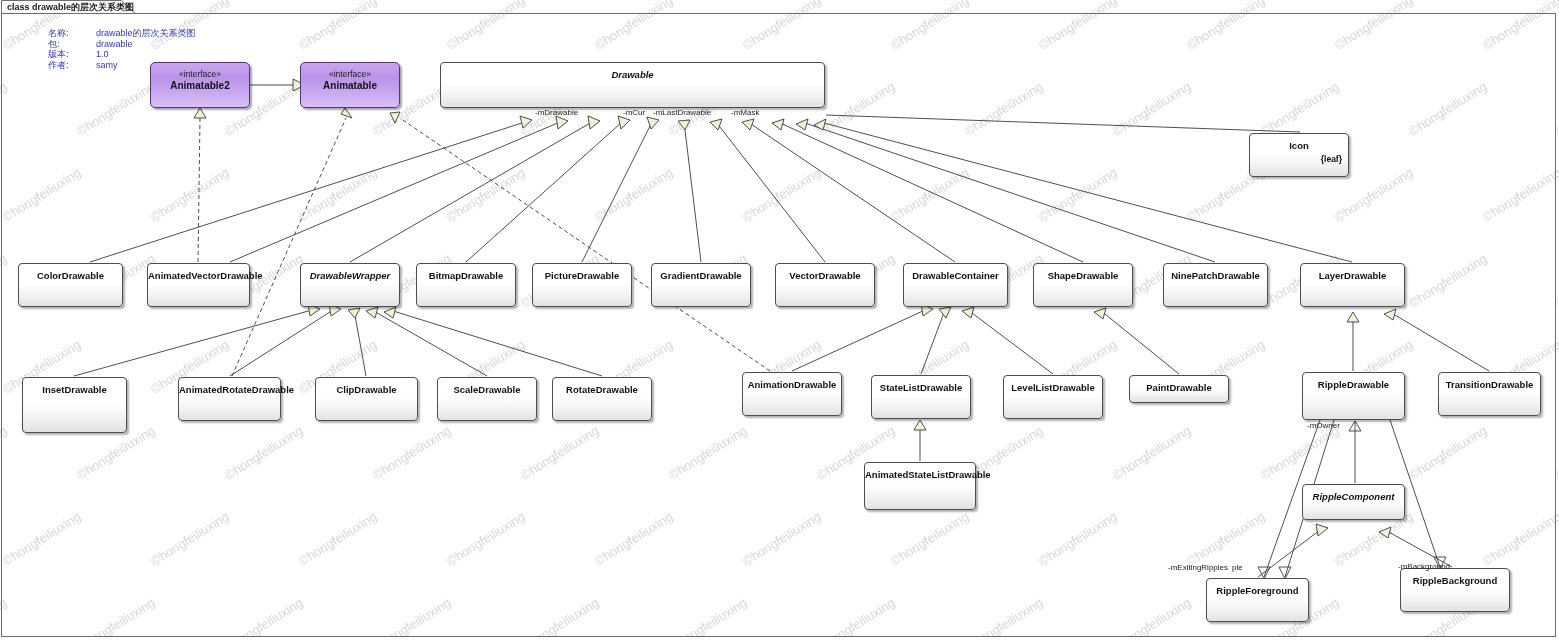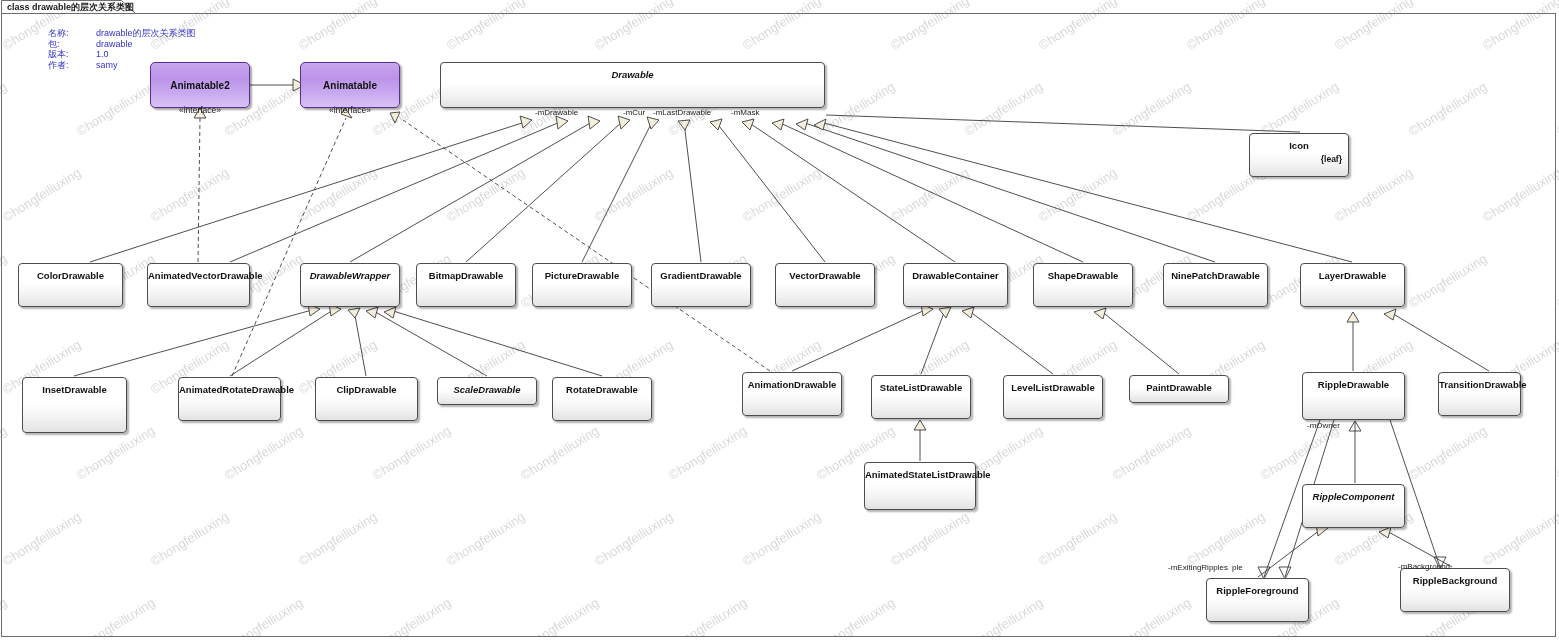--- a/index.html
+++ b/index.html
@@ -152,21 +152,20 @@
     background: linear-gradient(to bottom, #c9a6ee 0%, #bb93e8 35%, #c9aaf0 70%, #d8c2f5 100%);
     box-shadow: 2px 2px 2px rgba(0,0,0,0.35);
   }
   .node.iface .stereo {
     position: absolute;
     left: 0; right: 0; top: 6px;
     text-align: center;
     font-size: 8.5px;
     color: #1a1a1a;
     white-space: nowrap;
-    margin-top: 36px;
   }
   .node.iface .title {
     top: 17px;
     font-size: 10px;
     font-weight: bold;
     font-style: normal;
     color: #111111;
   }
   
   .elabel {
@@ -469,48 +468,48 @@
       </div>
       <div class="node" style="left: 22px; top: 377px; width: 105px; height: 56px;">
         <div class="title">InsetDrawable</div>
       </div>
       <div class="node" style="left: 178px; top: 377px; width: 103px; height: 44px;">
         <div class="title">AnimatedRotateDrawable</div>
       </div>
       <div class="node" style="left: 315px; top: 377px; width: 103px; height: 44px;">
         <div class="title">ClipDrawable</div>
       </div>
-      <div class="node" style="left: 437px; top: 377px; width: 100px; height: 28px; font-style: italic;">
+      <div class="node" style="left: 437px; top: 377px; width: 100px; height: 44px;">
         <div class="title">ScaleDrawable</div>
       </div>
       <div class="node" style="left: 552px; top: 377px; width: 100px; height: 44px;">
         <div class="title">RotateDrawable</div>
       </div>
       <div class="node" style="left: 742px; top: 372px; width: 100px; height: 44px;">
         <div class="title">AnimationDrawable</div>
       </div>
       <div class="node" style="left: 871px; top: 375px; width: 100px; height: 44px;">
         <div class="title">StateListDrawable</div>
       </div>
       <div class="node" style="left: 1003px; top: 375px; width: 100px; height: 44px;">
         <div class="title">LevelListDrawable</div>
       </div>
       <div class="node" style="left: 1129px; top: 375px; width: 100px; height: 28px;">
         <div class="title">PaintDrawable</div>
       </div>
       <div class="node" style="left: 1302px; top: 372px; width: 103px; height: 48px; text-decoration: underline;">
         <div class="title">RippleDrawable</div>
       </div>
-      <div class="node" style="left: 1438px; top: 372px; width: 83px; height: 44px;">
+      <div class="node" style="left: 1438px; top: 372px; width: 103px; height: 44px;">
         <div class="title">TransitionDrawable</div>
       </div>
       <div class="node" style="left: 864px; top: 462px; width: 112px; height: 48px;">
         <div class="title">AnimatedStateListDrawable</div>
       </div>
-      <div class="node abstract" style="left: 1302px; top: 484px; width: 103px; height: 44px;">
+      <div class="node abstract" style="left: 1302px; top: 484px; width: 103px; height: 36px;">
         <div class="title">RippleComponent</div>
       </div>
       <div class="node" style="left: 1206px; top: 578px; width: 103px; height: 44px;">
         <div class="title">RippleForeground</div>
       </div>
       <div class="node" style="left: 1400px; top: 568px; width: 110px; height: 44px;">
         <div class="title">RippleBackground</div>
       </div>
     </div>
 

